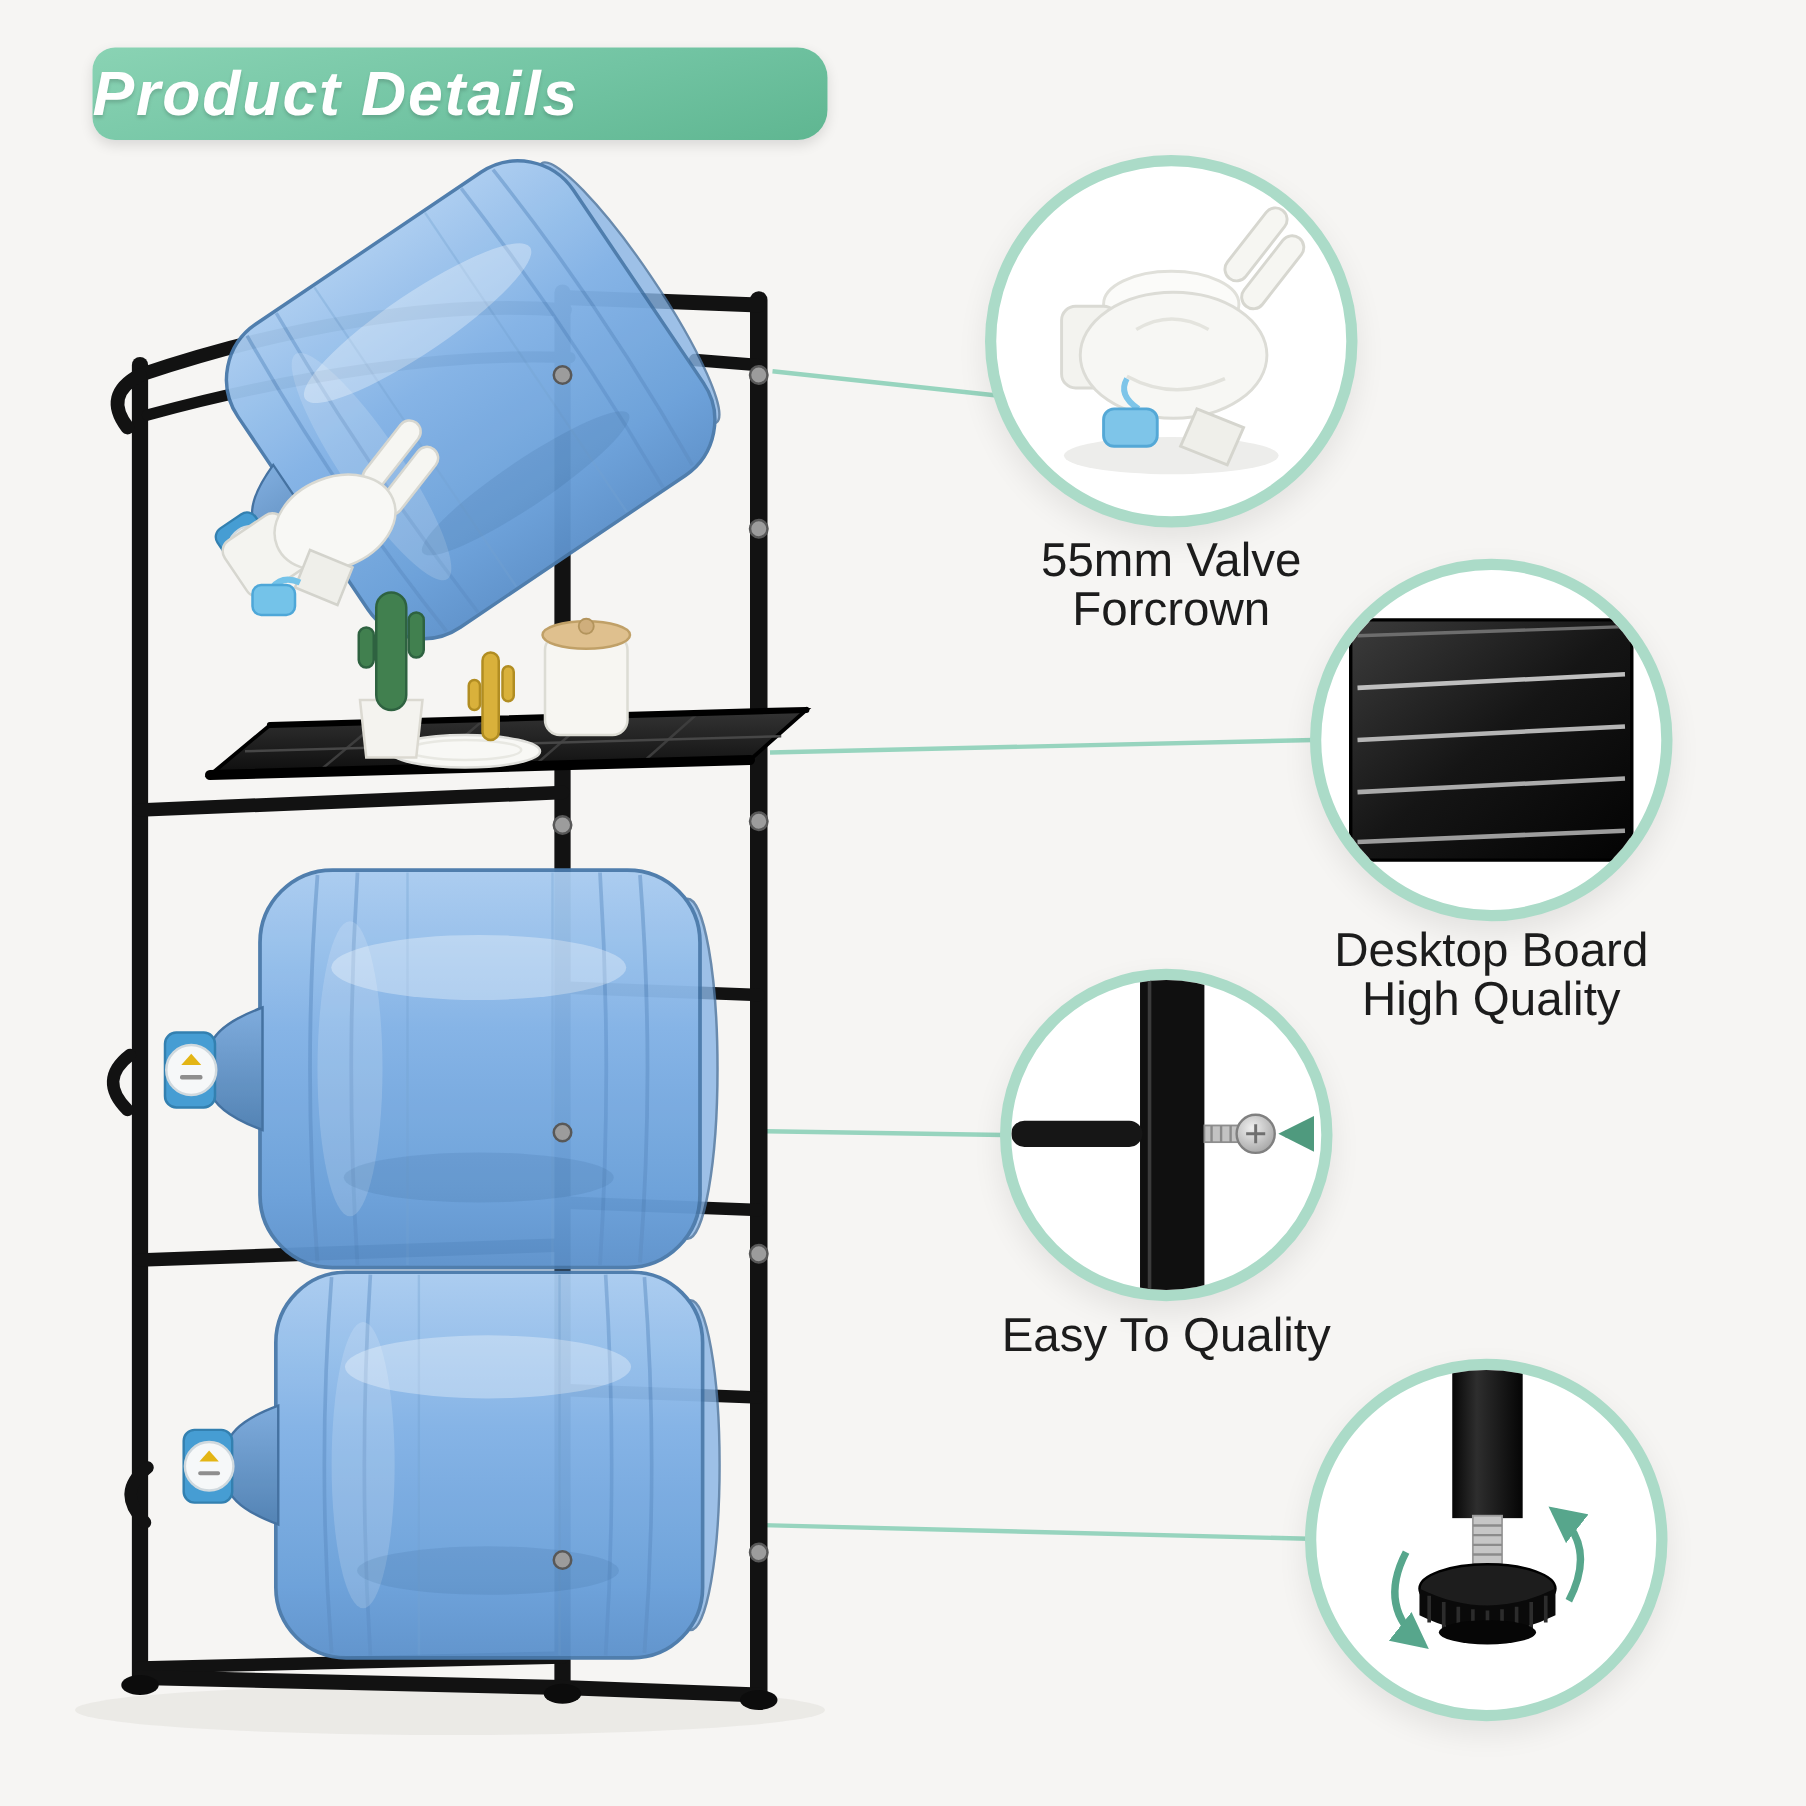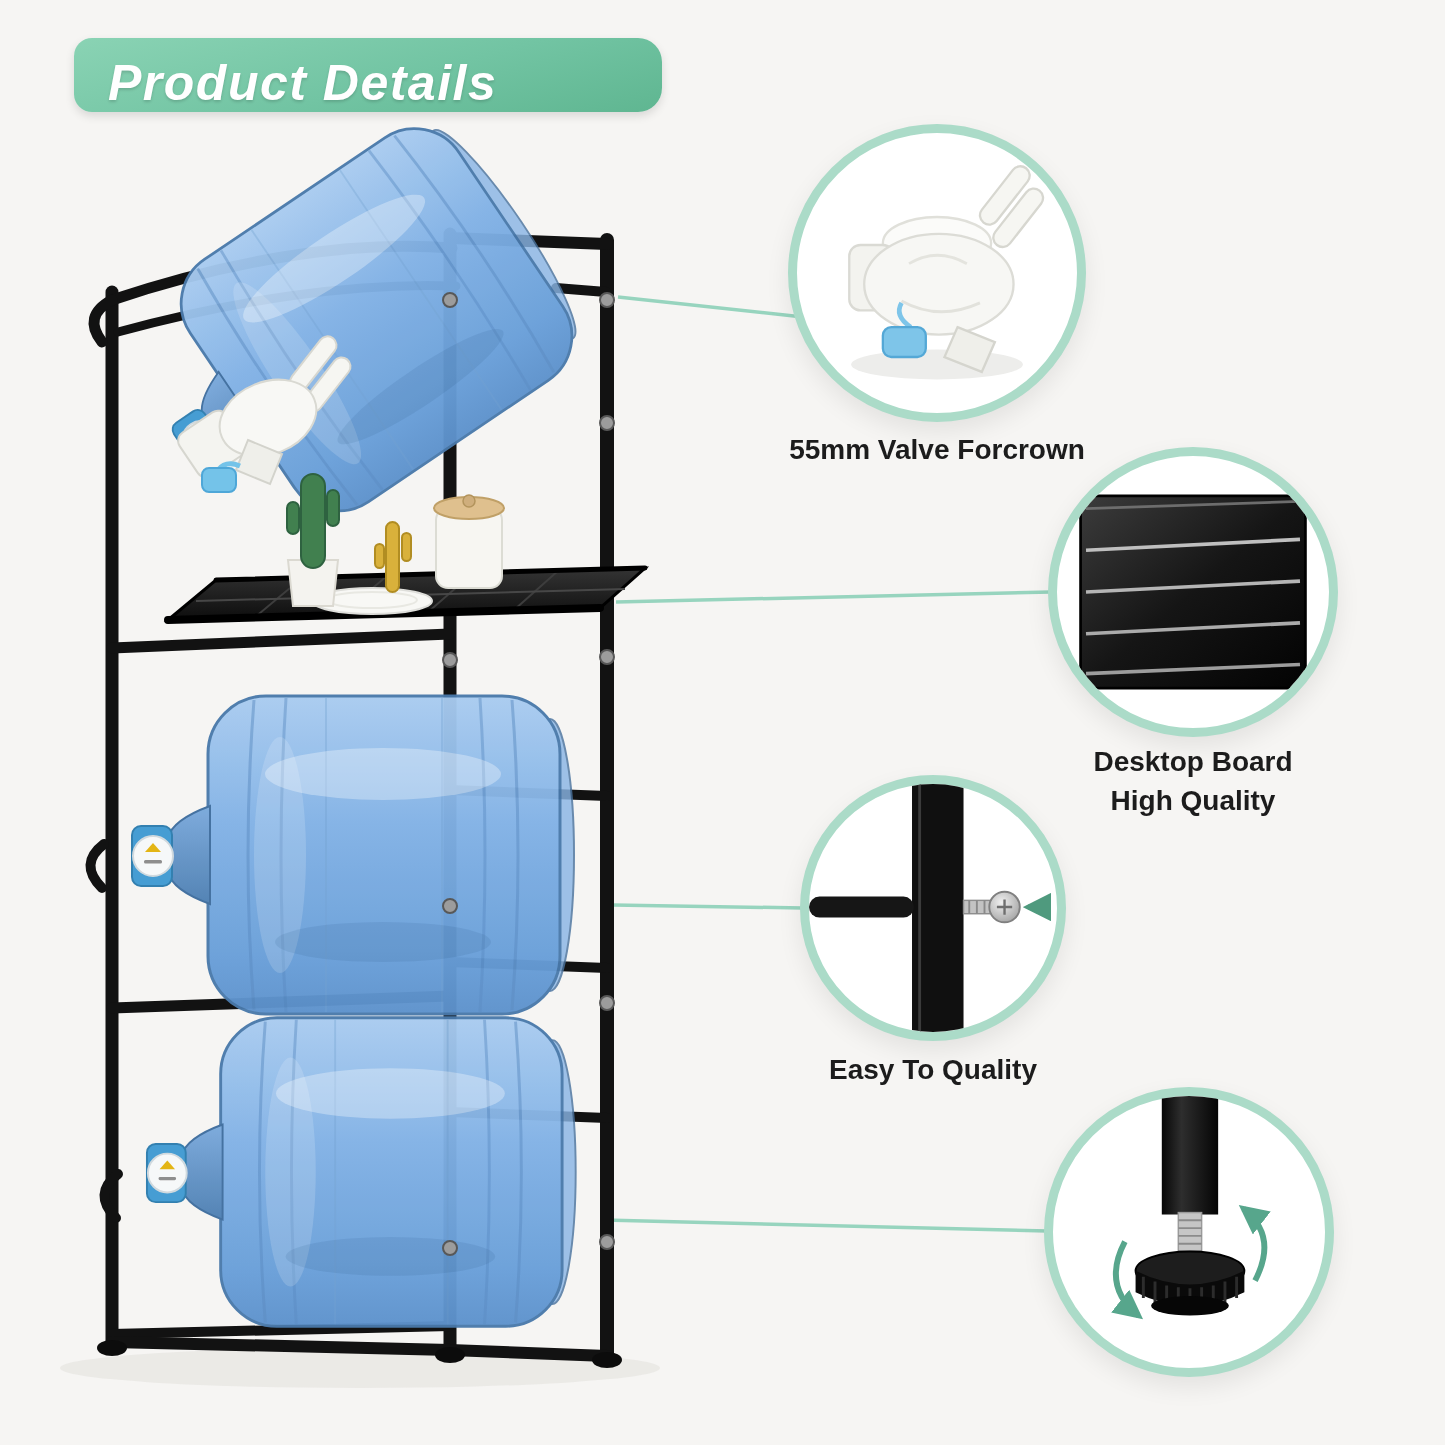--- a/index.html
+++ b/index.html
@@ -5,39 +5,39 @@
   * { margin:0; padding:0; box-sizing:border-box; }
   html,body { width:1445px; height:1445px; }
   body { font-family:"Liberation Sans", sans-serif; background:#fff; overflow:hidden; }
   .page { position:relative; width:1445px; height:1445px; background:var(--background,#f6f5f3); overflow:hidden; }
   .art { position:absolute; left:0; top:0; width:1445px; height:1445px; }
 
   .banner {
     position:absolute; left:74px; top:38px; width:588px; height:74px;
     border-radius:18px 24px 24px 18px;
     background:linear-gradient(165deg,#8ad3b4 0%, var(--banner-green,#72c4a3) 55%, #5fb691 100%);
-    display:flex; align-items:flex-end; padding-left:34px;
+    display:flex; align-items:center; 
     box-shadow:0 4px 10px rgba(0,0,0,.12);
   }
   .banner span {
     color:#fff; font-size:50px; font-weight:700; font-style:italic;
     letter-spacing:1.5px; text-shadow:0 2px 3px rgba(0,0,0,.15); white-space:nowrap;
   }
 
   .callout-circle {
     position:absolute; border-radius:50%;
     border:9px solid var(--ring-teal,#abdbc8);
     background:#fff; overflow:hidden;
     box-shadow:0 10px 24px rgba(0,0,0,.08);
   }
   .callout-circle svg { display:block; width:100%; height:100%; }
 
   .callout-label {
     position:absolute; text-align:center;
-    color:var(--label-text,#1c1c1c); font-size:28px; font-weight:700; line-height:39px;
+    color:var(--label-text,#1c1c1c); font-size:38px; font-weight:400; line-height:39px;
   }
   .callout-label span { display:block; }
 
   #c1 { left:788px;  top:124px;  width:298px; height:298px; }
   #c2 { left:1048px; top:447px;  width:290px; height:290px; }
   #c3 { left:800px;  top:775px;  width:266px; height:266px; }
   #c4 { left:1044px; top:1087px; width:290px; height:290px; }
 
   #l1 { left:772px;  top:430px;  width:330px; }
   #l2 { left:1028px; top:742px;  width:330px; }

